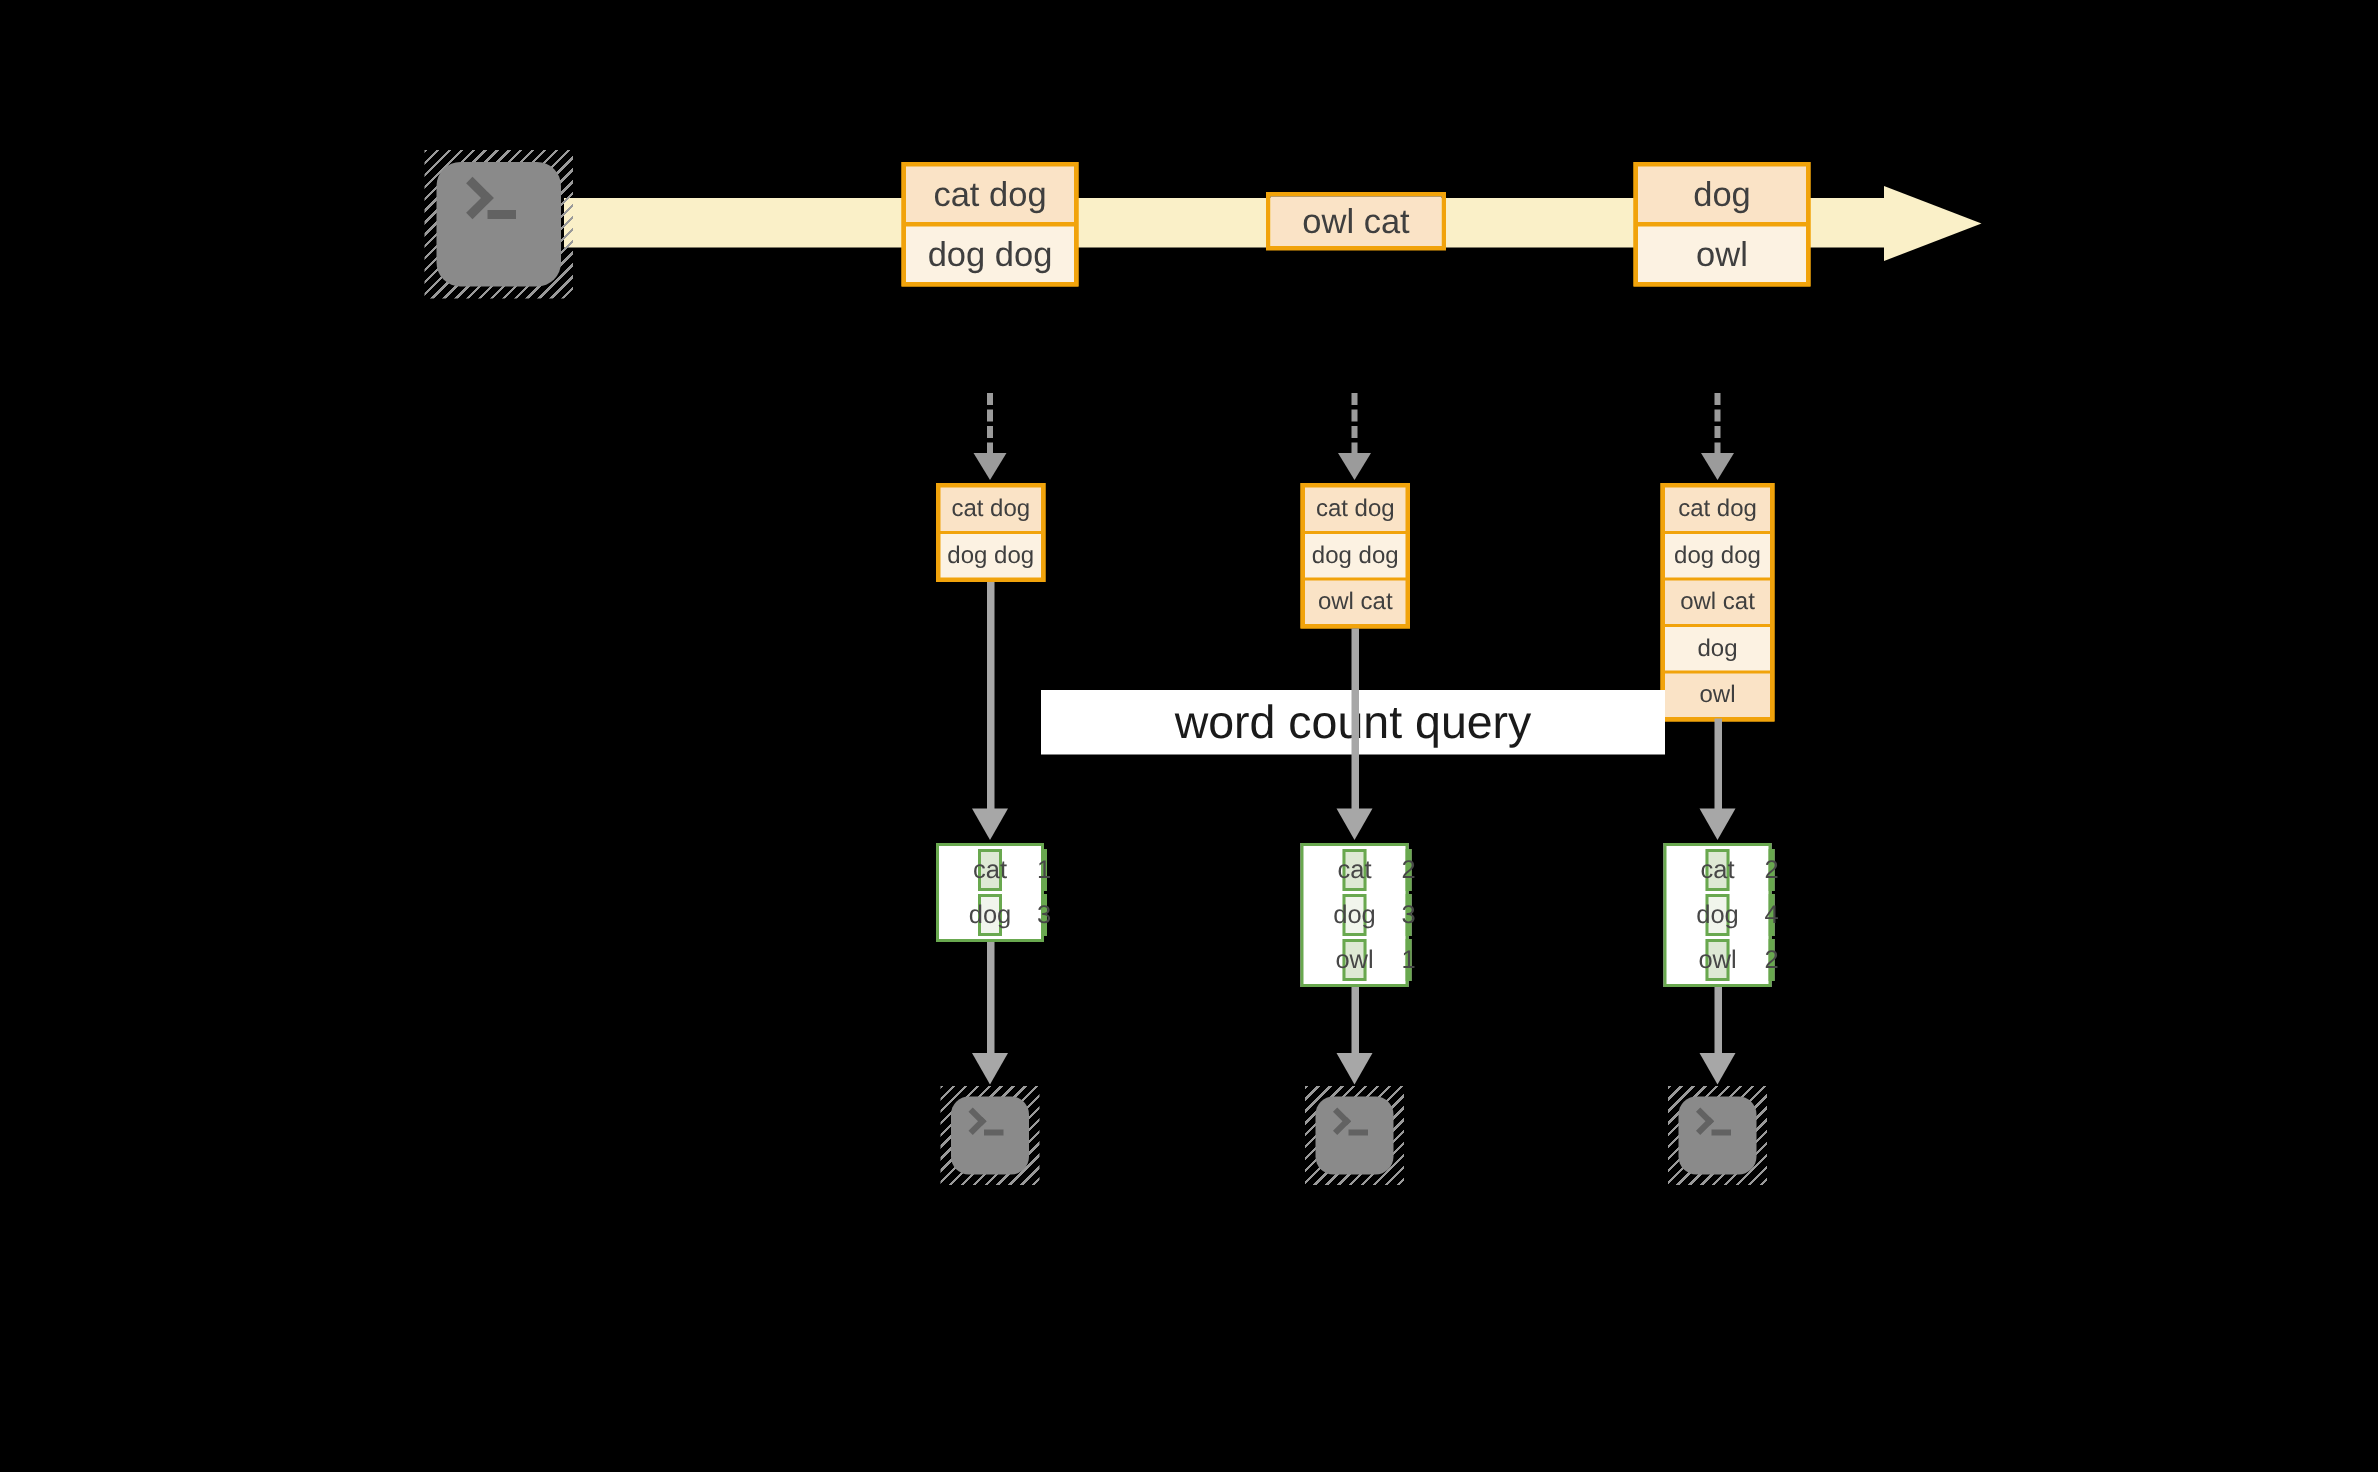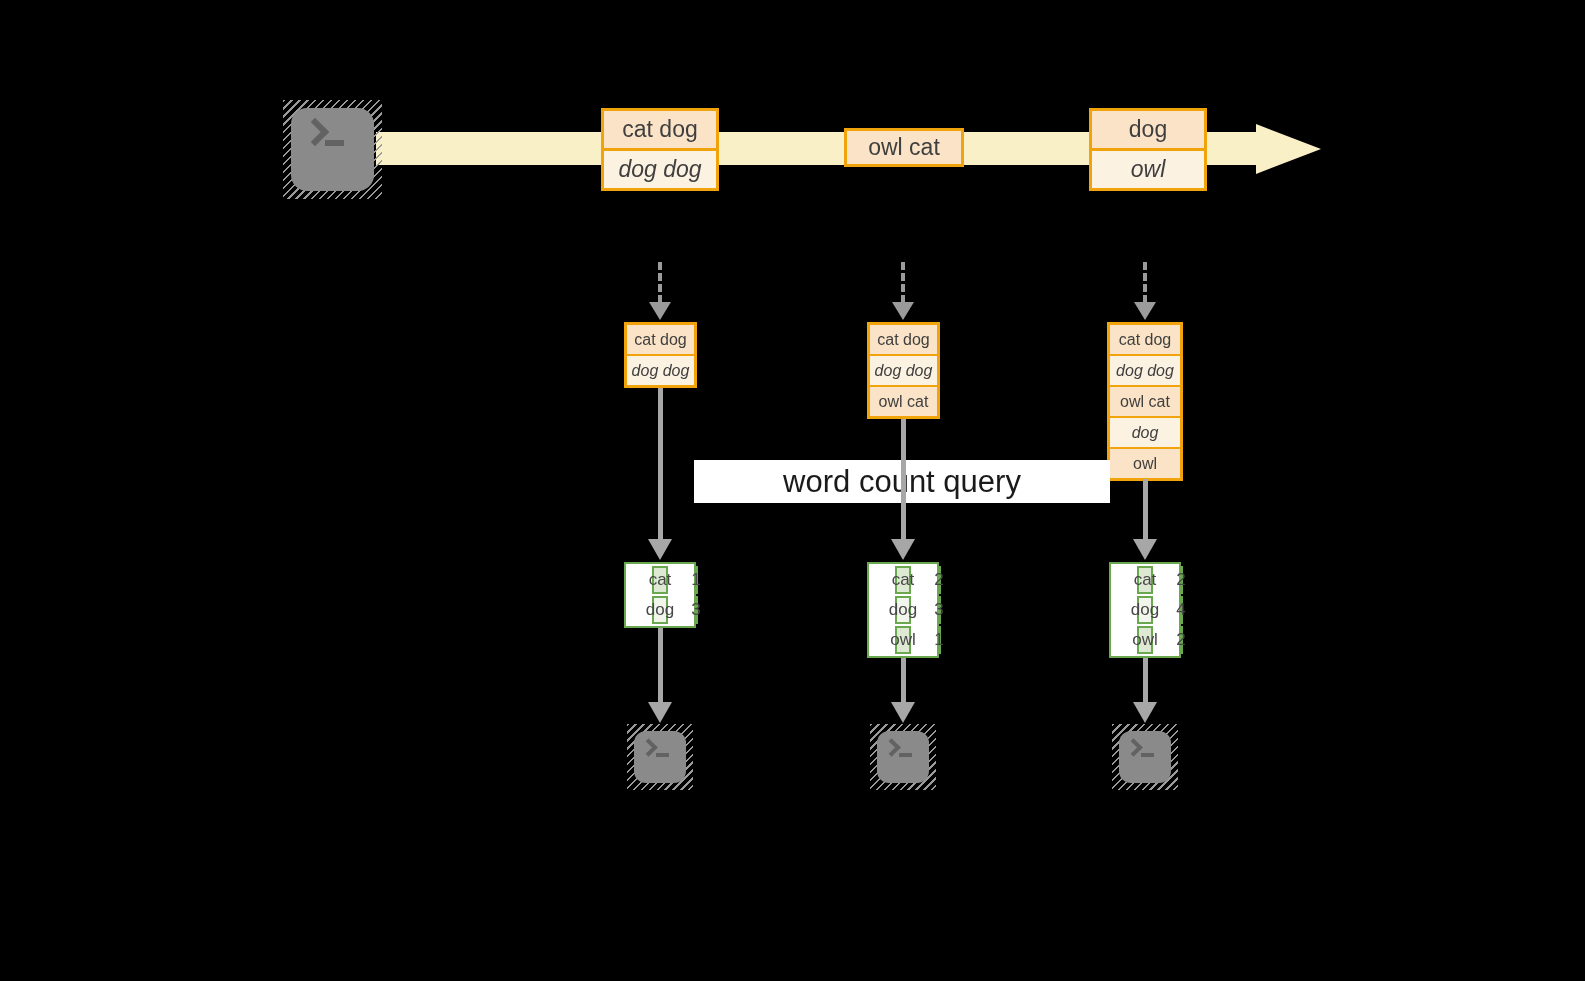--- a/index.html
+++ b/index.html
@@ -29,21 +29,21 @@
 
   
   .obox{position:absolute;border:3px solid #F1A30B;box-sizing:border-box;background:#F1A30B;}
   .ocell{display:flex;align-items:center;justify-content:center;
          font-size:23px;color:#3f3f3f;height:37px;}
   .ocell + .ocell{margin-top:3px;}
   .scell{display:flex;align-items:center;justify-content:center;
          font-size:16px;color:#3f3f3f;height:29px;}
   .scell + .scell{margin-top:2px;}
   .peach{background:#FAE3C6;}
-  .lite{background:#FCF2E2;font-style:italic;}
+  .lite{background:#FCF2E2;}
 
   
   .dash{position:absolute;width:0;border-left:4px dashed #9b9b9b;}
   .dash-head{position:absolute;width:0;height:0;
              border-left:11px solid transparent;border-right:11px solid transparent;
              border-top:18px solid #9b9b9b;}
   .vline{position:absolute;width:5px;background:#a7a7a7;z-index:3;}
   .vhead{position:absolute;width:0;height:0;z-index:3;
          border-left:12px solid transparent;border-right:12px solid transparent;
          border-top:21px solid #a7a7a7;}

